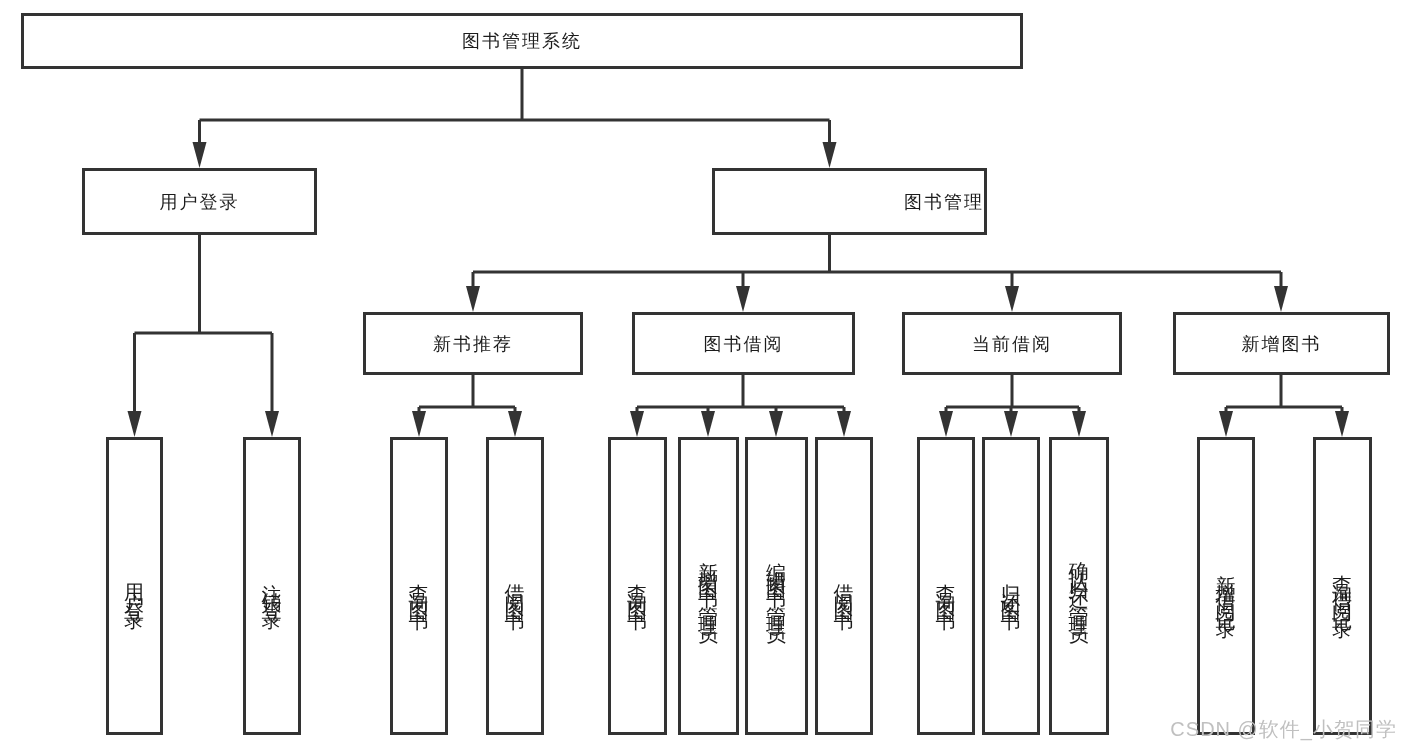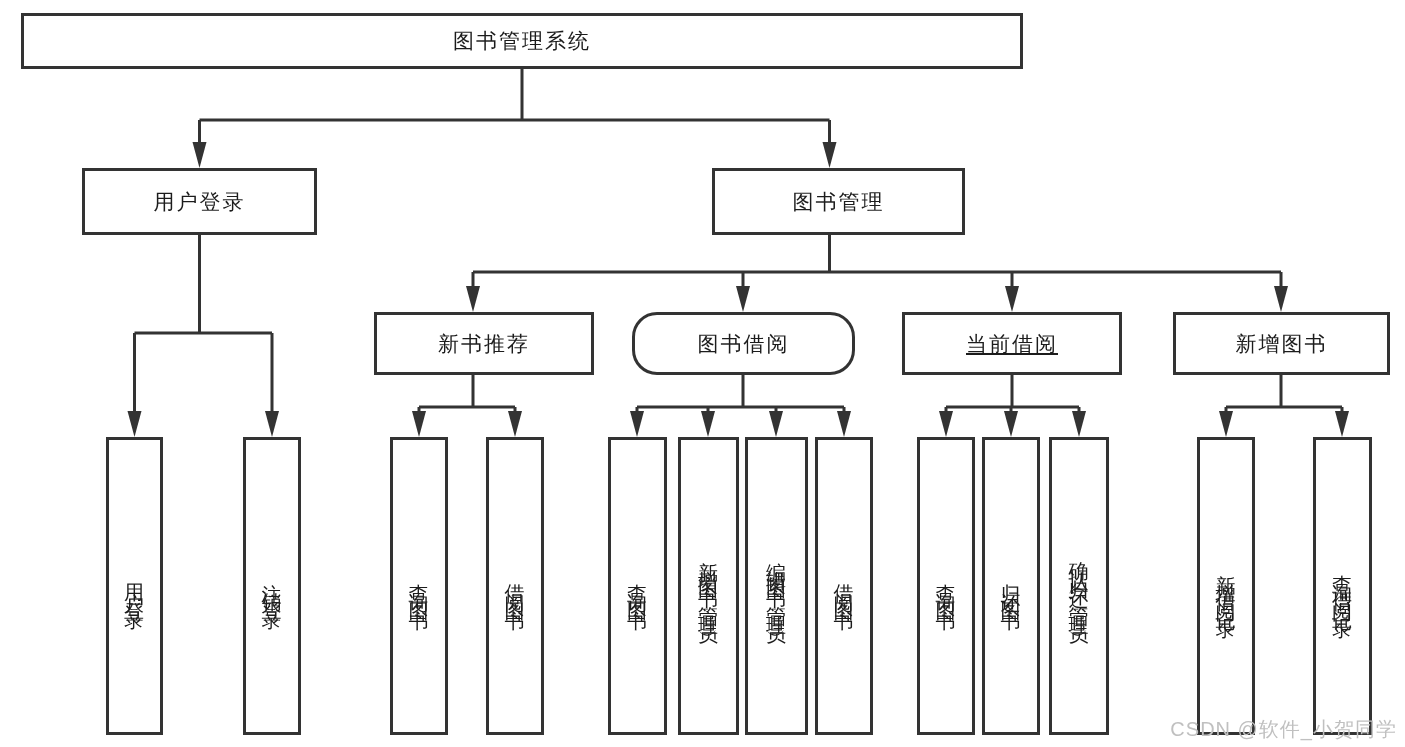--- a/index.html
+++ b/index.html
@@ -18,41 +18,41 @@
   }
   .box {
     position: absolute;
     background: #ffffff;
     border: 3px solid #333333;
     box-sizing: border-box;
     display: flex;
     align-items: center;
     justify-content: center;
     color: #1c1c1c;
-    font-size: 21px;
+    font-size: 18px;
     letter-spacing: 2px;
     white-space: nowrap;
   }
   .leaf {
     font-size: 20px;
     letter-spacing: 0;
     white-space: normal;
   }
   .leaf .vtext {
     writing-mode: vertical-rl;
     text-orientation: mixed;
     letter-spacing: 9px;
     line-height: 1;
   }
   #root   { left: 21px;   top: 13px;  width: 1002px; height: 56px; }
   #l2-0   { left: 82px;   top: 168px; width: 235px;  height: 67px; }
-  #l2-1   { left: 712px;  top: 168px; width: 253px;  height: 67px; }
-  #l3-0   { left: 374px;  top: 312px; width: 220px;  height: 63px; }
-  #l3-1   { left: 632px;  top: 312px; width: 223px;  height: 63px; border-radius: 25px; }
-  #l3-2   { left: 902px;  top: 312px; width: 220px;  height: 63px; text-decoration: underline; }
+  #l2-1   { left: 712px;  top: 168px; width: 275px;  height: 67px; justify-content: flex-end; }
+  #l3-0   { left: 363px;  top: 312px; width: 220px;  height: 63px; }
+  #l3-1   { left: 632px;  top: 312px; width: 223px;  height: 63px; }
+  #l3-2   { left: 902px;  top: 312px; width: 220px;  height: 63px; }
   #l3-3   { left: 1173px; top: 312px; width: 217px;  height: 63px; }
   .leaf   { top: 437px; height: 298px; }
   #leaf-0  { left: 106px;  width: 57px; }
   #leaf-1  { left: 243px;  width: 58px; }
   #leaf-2  { left: 390px;  width: 58px; }
   #leaf-3  { left: 486px;  width: 58px; }
   #leaf-4  { left: 608px;  width: 59px; }
   #leaf-5  { left: 678px;  width: 61px; }
   #leaf-6  { left: 745px;  width: 63px; }
   #leaf-7  { left: 815px;  width: 58px; }

